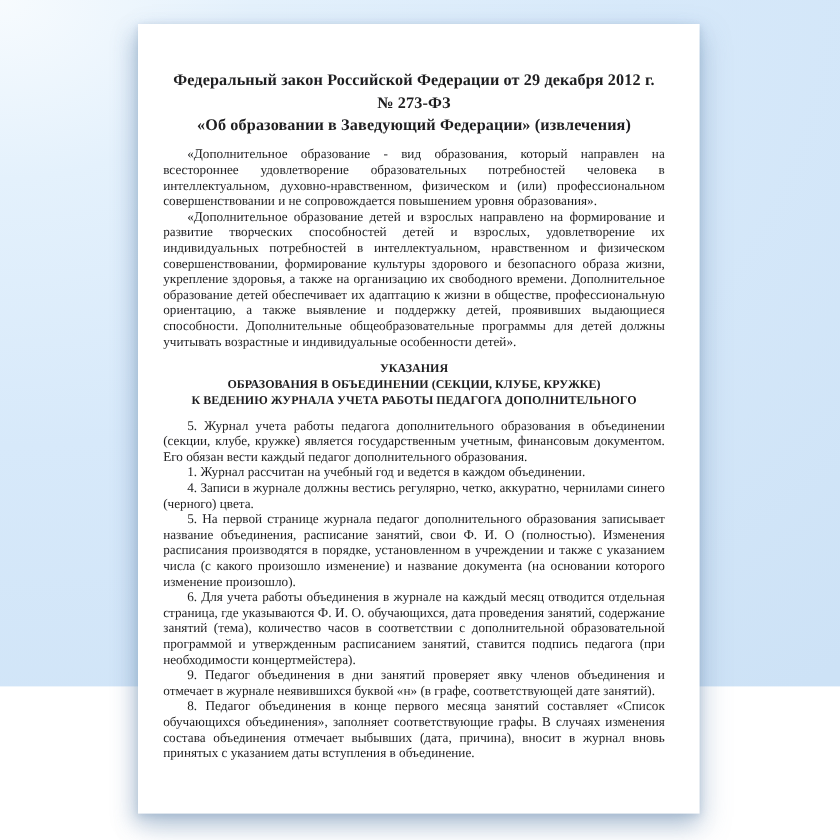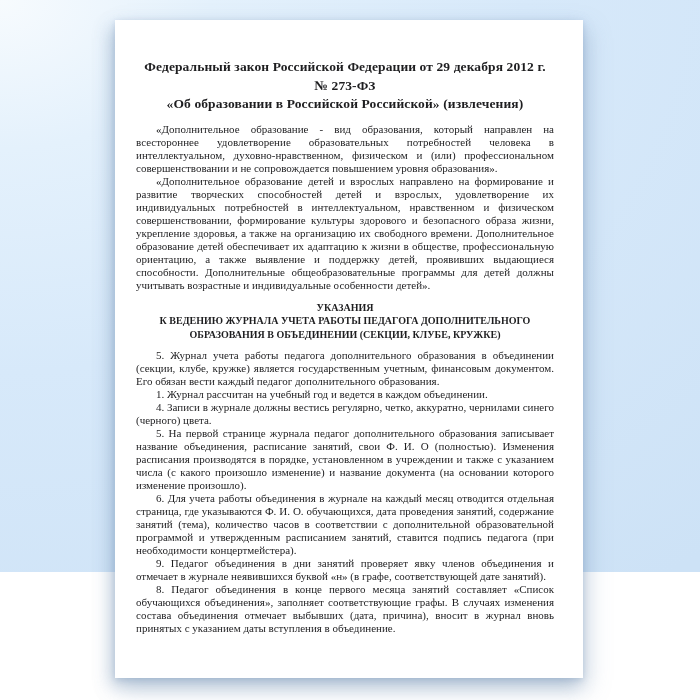--- a/index.html
+++ b/index.html
@@ -50,32 +50,32 @@
   }
 </style>
 </head>
 <body>
 
 <div class="bg">
   <div class="sheet">
 
     <div class="title">
       <div>Федеральный закон Российской Федерации от 29 декабря 2012 г. № 273-ФЗ</div>
-      <div>«Об образовании в Российской Российской» (извлечения)</div>
+      <div>«Об образовании в Заведующий Федерации» (извлечения)</div>
     </div>
 
     <div class="intro">
       <p class="para">«Дополнительное образование - вид образования, который направлен на всестороннее удовлетворение образовательных потребностей человека в интеллектуальном, духовно-нравственном, физическом и (или) профессиональном совершенствовании и не сопровождается повышением уровня образования».</p>
       <p class="para">«Дополнительное образование детей и взрослых направлено на формирование и развитие творческих способностей детей и взрослых, удовлетворение их индивидуальных потребностей в интеллектуальном, нравственном и физическом совершенствовании, формирование культуры здорового и безопасного образа жизни, укрепление здоровья, а также на организацию их свободного времени. Дополнительное образование детей обеспечивает их адаптацию к жизни в обществе, профессиональную ориентацию, а также выявление и поддержку детей, проявивших выдающиеся способности. Дополнительные общеобразовательные программы для детей должны учитывать возрастные и индивидуальные особенности детей».</p>
     </div>
 
     <div class="heading">
       <div>УКАЗАНИЯ</div>
+      <div>ОБРАЗОВАНИЯ В ОБЪЕДИНЕНИИ (СЕКЦИИ, КЛУБЕ, КРУЖКЕ)</div>
       <div>К ВЕДЕНИЮ ЖУРНАЛА УЧЕТА РАБОТЫ ПЕДАГОГА ДОПОЛНИТЕЛЬНОГО</div>
-      <div>ОБРАЗОВАНИЯ В ОБЪЕДИНЕНИИ (СЕКЦИИ, КЛУБЕ, КРУЖКЕ)</div>
     </div>
 
     <div>
       <p class="item">5. Журнал учета работы педагога дополнительного образования в объединении (секции, клубе, кружке) является государственным учетным, финансовым документом. Его обязан вести каждый педагог дополнительного образования.</p>
       <p class="item">1. Журнал рассчитан на учебный год и ведется в каждом объединении.</p>
       <p class="item">4. Записи в журнале должны вестись регулярно, четко, аккуратно, чернилами синего (черного) цвета.</p>
       <p class="item">5. На первой странице журнала педагог дополнительного образования записывает название объединения, расписание занятий, свои Ф. И. О (полностью). Изменения расписания производятся в порядке, установленном в учреждении и также с указанием числа (с какого произошло изменение) и название документа (на основании которого изменение произошло).</p>
       <p class="item">6. Для учета работы объединения в журнале на каждый месяц отводится отдельная страница, где указываются Ф. И. О. обучающихся, дата проведения занятий, содержание занятий (тема), количество часов в соответствии с дополнительной образовательной программой и утвержденным расписанием занятий, ставится подпись педагога (при необходимости концертмейстера).</p>
       <p class="item">9. Педагог объединения в дни занятий проверяет явку членов объединения и отмечает в журнале неявившихся буквой «н» (в графе, соответствующей дате занятий).</p>
       <p class="item">8. Педагог объединения в конце первого месяца занятий составляет «Список обучающихся объединения», заполняет соответствующие графы. В случаях изменения состава объединения отмечает выбывших (дата, причина), вносит в журнал вновь принятых с указанием даты вступления в объединение.</p>

